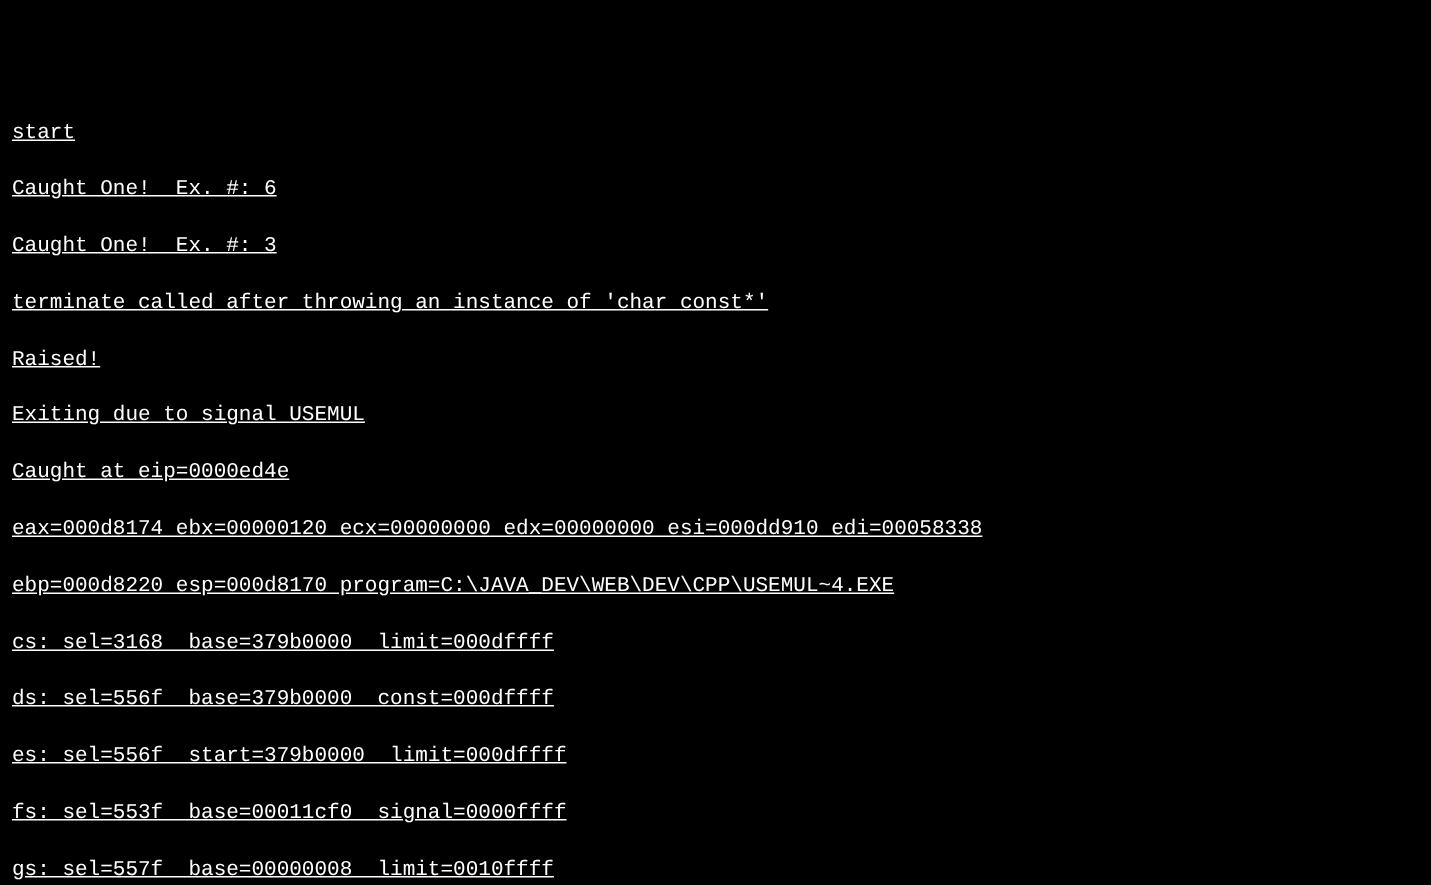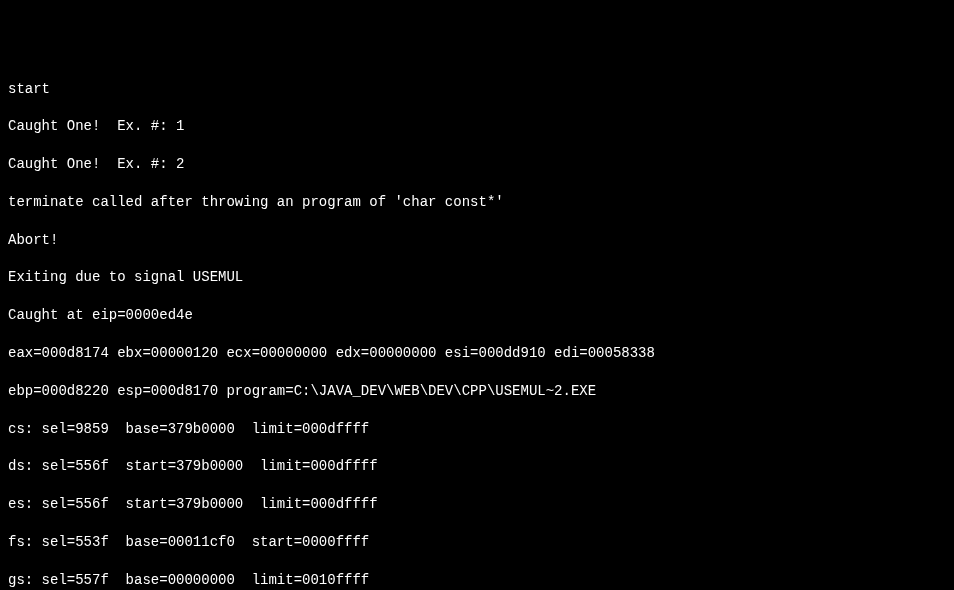--- a/index.html
+++ b/index.html
@@ -14,41 +14,42 @@
       font-size: 14px;
       line-height: 1.35;
       padding: 4px 8px;
       width: 954px;
       height: 590px;
       overflow: hidden;
       white-space: pre;
     }
     .line {
       display: block;
+      text-decoration: underline;
     }
   </style>
 </head>
 <body>
 
 
 
 <span class="line">start</span>
-<span class="line">Caught One!  Ex. #: 1</span>
-<span class="line">Caught One!  Ex. #: 2</span>
-<span class="line">terminate called after throwing an program of 'char const*'</span>
-<span class="line">Abort!</span>
+<span class="line">Caught One!  Ex. #: 6</span>
+<span class="line">Caught One!  Ex. #: 3</span>
+<span class="line">terminate called after throwing an instance of 'char const*'</span>
+<span class="line">Raised!</span>
 <span class="line">Exiting due to signal USEMUL</span>
 <span class="line">Caught at eip=0000ed4e</span>
 <span class="line">eax=000d8174 ebx=00000120 ecx=00000000 edx=00000000 esi=000dd910 edi=00058338</span>
-<span class="line">ebp=000d8220 esp=000d8170 program=C:\JAVA_DEV\WEB\DEV\CPP\USEMUL~2.EXE</span>
-<span class="line">cs: sel=9859  base=379b0000  limit=000dffff</span>
-<span class="line">ds: sel=556f  start=379b0000  limit=000dffff</span>
+<span class="line">ebp=000d8220 esp=000d8170 program=C:\JAVA_DEV\WEB\DEV\CPP\USEMUL~4.EXE</span>
+<span class="line">cs: sel=3168  base=379b0000  limit=000dffff</span>
+<span class="line">ds: sel=556f  base=379b0000  const=000dffff</span>
 <span class="line">es: sel=556f  start=379b0000  limit=000dffff</span>
-<span class="line">fs: sel=553f  base=00011cf0  start=0000ffff</span>
-<span class="line">gs: sel=557f  base=00000000  limit=0010ffff</span>
+<span class="line">fs: sel=553f  base=00011cf0  signal=0000ffff</span>
+<span class="line">gs: sel=557f  base=00000008  limit=0010ffff</span>
 
 
 <span class="line"></span>
 
 
 
 
 
 
 

